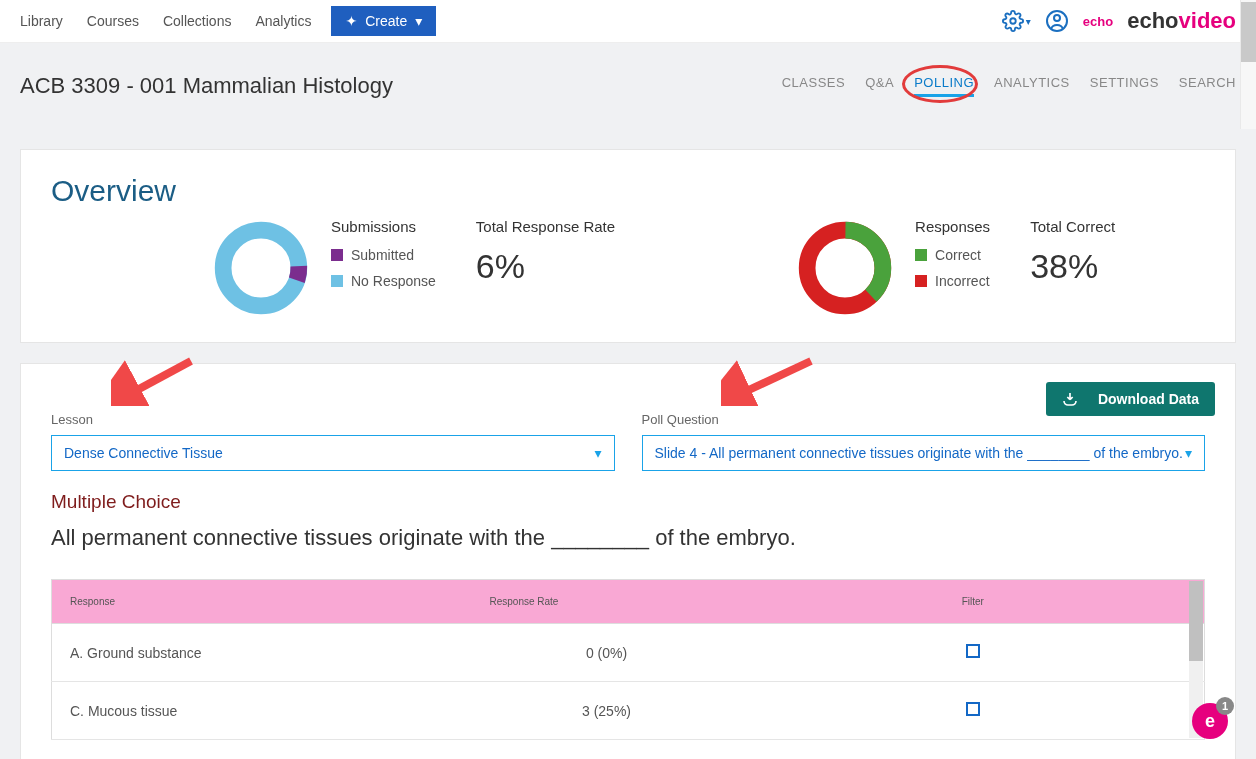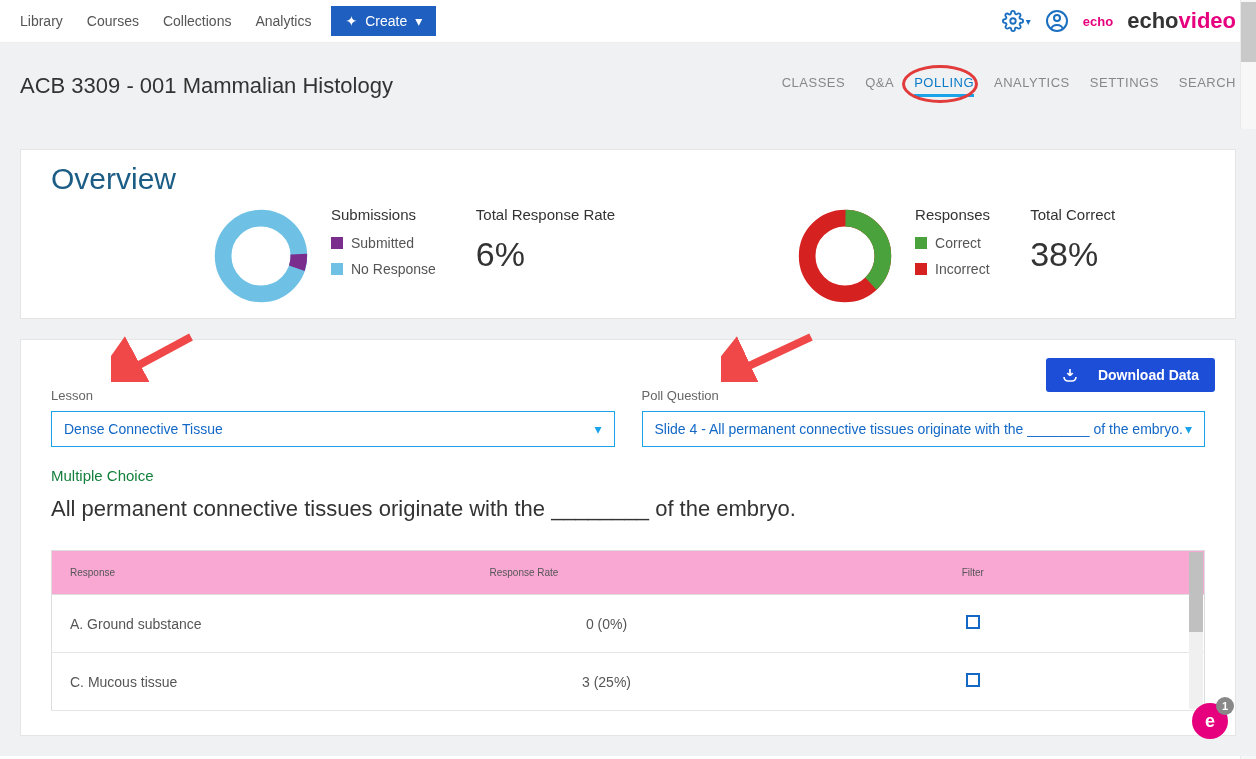--- a/index.html
+++ b/index.html
@@ -15,39 +15,39 @@
 .logo-echovideo { font-weight: 700; font-size: 22px; }
 .logo-echovideo .echo { color: #333; }
 .logo-echovideo .video { color: #e6007e; }
 .subheader { background: #f0f1f3; padding: 30px 20px; display: flex; align-items: center; }
 .course-title { font-size: 22px; color: #333; font-weight: 400; }
 .subtabs { margin-left: auto; display: flex; gap: 20px; font-size: 13px; }
 .subtab { color: #888; cursor: pointer; letter-spacing: 0.5px; position: relative; }
 .subtab.active { color: #0a7bc9; border-bottom: 3px solid #1aa3e8; padding-bottom: 4px; text-align: center; }
 .subtab.active::after { content: ""; position: absolute; left: -12px; top: -10px; width: 70px; height: 32px; border: 3px solid #e23b3b; border-radius: 50%; pointer-events: none; }
 .content { padding: 20px 20px; background: #f0f1f3; position: relative; }
-.panel { background: #fff; border: 1px solid #e5e5e5; padding: 12px 30px; margin-bottom: 20px; position: relative; }
+.panel { background: #fff; border: 1px solid #e5e5e5; padding: 24px 30px; margin-bottom: 20px; position: relative; }
 .overview-title { font-size: 30px; color: #1b5d85; font-weight: 400; margin-bottom: 10px; }
 .overview-row { display: flex; gap: 60px; padding-left: 160px; }
 .metric-block { display: flex; gap: 20px; align-items: flex-start; }
 .metric-col { display: flex; gap: 40px; }
 .label-col { font-size: 14px; color: #333; }
 .label-col h4 { font-weight: 400; font-size: 15px; margin-bottom: 12px; }
 .legend-item { display: flex; align-items: center; gap: 8px; font-size: 14px; color: #555; margin-bottom: 10px; }
 .legend-sq { width: 12px; height: 12px; }
 .big-pct { font-size: 34px; color: #333; font-weight: 400; }
 .donut { width: 100px; height: 100px; }
 .filter-panel { background: #fff; border: 1px solid #e5e5e5; padding: 24px 30px; position: relative; }
-.download-btn { position: absolute; top: 18px; right: 20px; background: #1d4ed8; color: #fff; border: none; padding: 9px 16px; font-size: 14px; font-weight: 600; border-radius: 3px; cursor: pointer; display: flex; align-items: center; gap: 20px; }
+.download-btn { position: absolute; top: 18px; right: 20px; background: #0f766e; color: #fff; border: none; padding: 9px 16px; font-size: 14px; font-weight: 600; border-radius: 3px; cursor: pointer; display: flex; align-items: center; gap: 20px; }
 .filter-row { display: flex; gap: 27px; margin-top: 24px; margin-bottom: 20px; }
 .filter-col { flex: 1; }
 .filter-label { font-size: 13px; color: #666; margin-bottom: 8px; display: block; }
 .select { width: 100%; border: 1px solid #1aa3e8; padding: 9px 12px; font-size: 14px; color: #1368c6; display: flex; justify-content: space-between; align-items: center; cursor: pointer; }
 .select .caret { color: #1aa3e8; }
-.question-type { font-size: 15px; color: #15803d; margin-bottom: 12px; }
+.question-type { font-size: 19px; color: #7f1d1d; margin-bottom: 12px; }
 .question-text { font-size: 22px; color: #333; font-weight: 400; margin-bottom: 28px; }
 .resp-table { width: 100%; border-collapse: collapse; border: 1px solid #ddd; }
 .resp-table th { text-align: left; padding: 16px 18px; font-weight: 400; font-size: 10px; color: #555; border-bottom: 1px solid #ddd; background: #f9a8d4; }
 .resp-table th.center { text-align: center; }
 .resp-table td { padding: 20px 18px; border-bottom: 1px solid #e5e5e5; font-size: 14px; color: #555; }
 .resp-table td.center { text-align: center; }
 .checkbox { width: 14px; height: 14px; border: 2px solid #1368c6; display: inline-block; cursor: pointer; }
 .arrow { position: absolute; pointer-events: none; }
 .scroll-track { position: absolute; right: 2px; top: 2px; width: 14px; height: calc(100% - 4px); background: #f0f0f0; }
 .scroll-thumb { width: 100%; height: 80px; background: #c0c0c0; }

